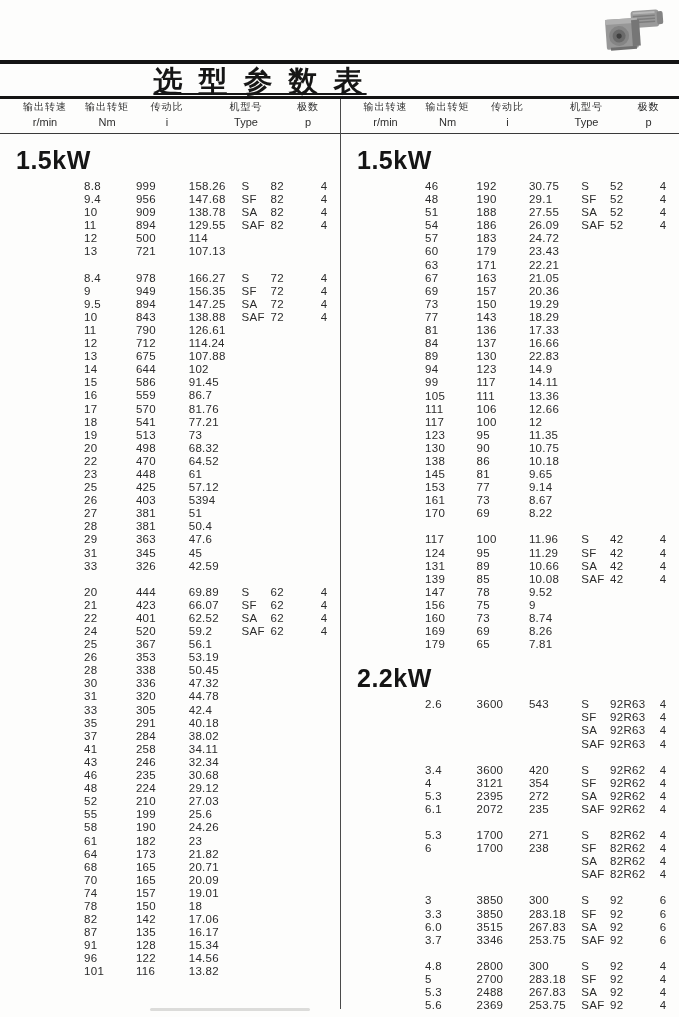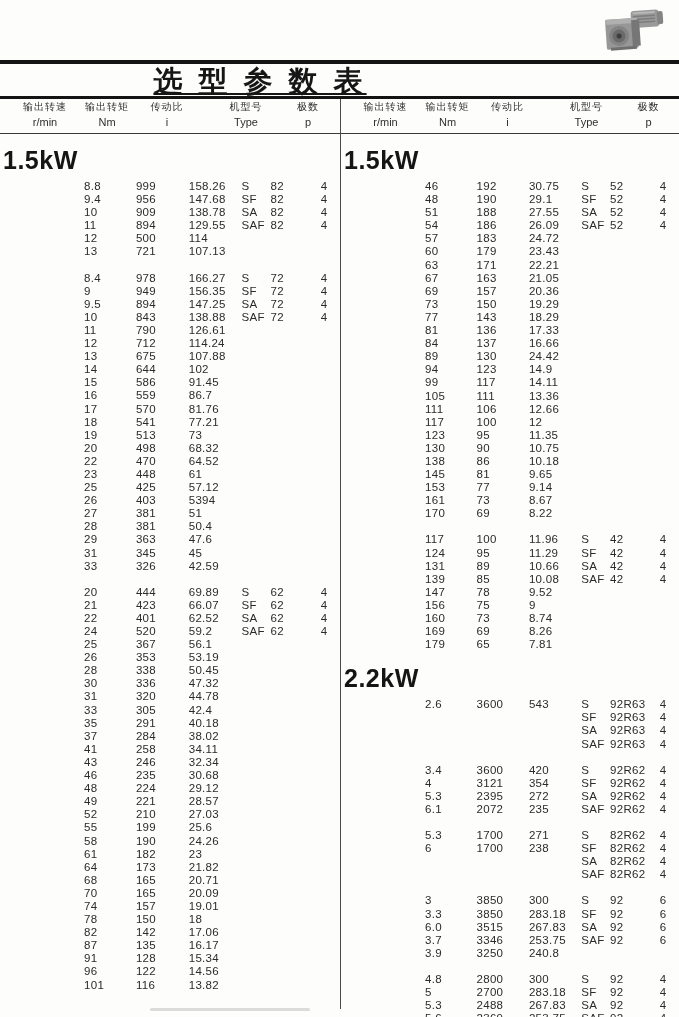--- a/index.html
+++ b/index.html
@@ -31,21 +31,21 @@
   .hc1{margin-left:14px;width:62px;}
   .hc2{width:62px;}
   .hc3{width:58px;}
   .hc4{margin-left:14px;width:72px;}
   .hc5{margin-left:6px;width:40px;text-align:center;}
 
   
   .col{position:absolute;top:146px;width:340px;}
   .col-left{left:0;}
   .col-right{left:341px;width:338px;}
-  .heading{font-size:25px;font-weight:bold;line-height:28px;margin:0 0 6px 3px;
+  .heading{font-size:25px;font-weight:bold;line-height:28px;margin:0 0 6px 16px;
            color:#151515;letter-spacing:0.5px;}
   .section + .section{margin-top:10px;}
   .group{margin-bottom:13px;padding-left:48px;}
   .row{display:flex;height:13.1px;font-size:11.5px;line-height:13.1px;
        letter-spacing:0.3px;white-space:nowrap;}
   .c1{margin-left:36px;width:59px;}
   .c2{width:60px;}
   .c3{width:60px;}
   .c4l{width:33px;}
   .c4n{width:57px;}
@@ -495,28 +495,20 @@
           </div>
           <div class="row">
             <span class="c1">48</span>
             <span class="c2">224</span>
             <span class="c3">29.12</span>
             <span class="c4l"></span>
             <span class="c4n"></span>
             <span class="c5"></span>
           </div>
           <div class="row">
-            <span class="c1">49</span>
-            <span class="c2">221</span>
-            <span class="c3">28.57</span>
-            <span class="c4l"></span>
-            <span class="c4n"></span>
-            <span class="c5"></span>
-          </div>
-          <div class="row">
             <span class="c1">52</span>
             <span class="c2">210</span>
             <span class="c3">27.03</span>
             <span class="c4l"></span>
             <span class="c4n"></span>
             <span class="c5"></span>
           </div>
           <div class="row">
             <span class="c1">55</span>
             <span class="c2">199</span>
@@ -728,21 +720,21 @@
             <span class="c1">84</span>
             <span class="c2">137</span>
             <span class="c3">16.66</span>
             <span class="c4l"></span>
             <span class="c4n"></span>
             <span class="c5"></span>
           </div>
           <div class="row">
             <span class="c1">89</span>
             <span class="c2">130</span>
-            <span class="c3">24.42</span>
+            <span class="c3">22.83</span>
             <span class="c4l"></span>
             <span class="c4n"></span>
             <span class="c5"></span>
           </div>
           <div class="row">
             <span class="c1">94</span>
             <span class="c2">123</span>
             <span class="c3">14.9</span>
             <span class="c4l"></span>
             <span class="c4n"></span>
@@ -1042,28 +1034,20 @@
             <span class="c5">6</span>
           </div>
           <div class="row">
             <span class="c1">3.7</span>
             <span class="c2">3346</span>
             <span class="c3">253.75</span>
             <span class="c4l">SAF</span>
             <span class="c4n">92</span>
             <span class="c5">6</span>
           </div>
-          <div class="row">
-            <span class="c1">3.9</span>
-            <span class="c2">3250</span>
-            <span class="c3">240.8</span>
-            <span class="c4l"></span>
-            <span class="c4n"></span>
-            <span class="c5"></span>
-          </div>
         </div>
         <div class="group">
           <div class="row">
             <span class="c1">4.8</span>
             <span class="c2">2800</span>
             <span class="c3">300</span>
             <span class="c4l">S</span>
             <span class="c4n">92</span>
             <span class="c5">4</span>
           </div>

